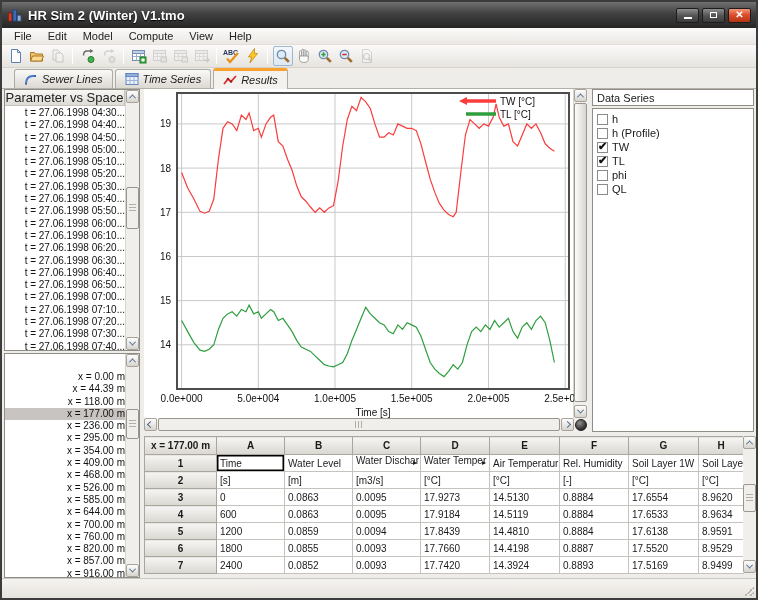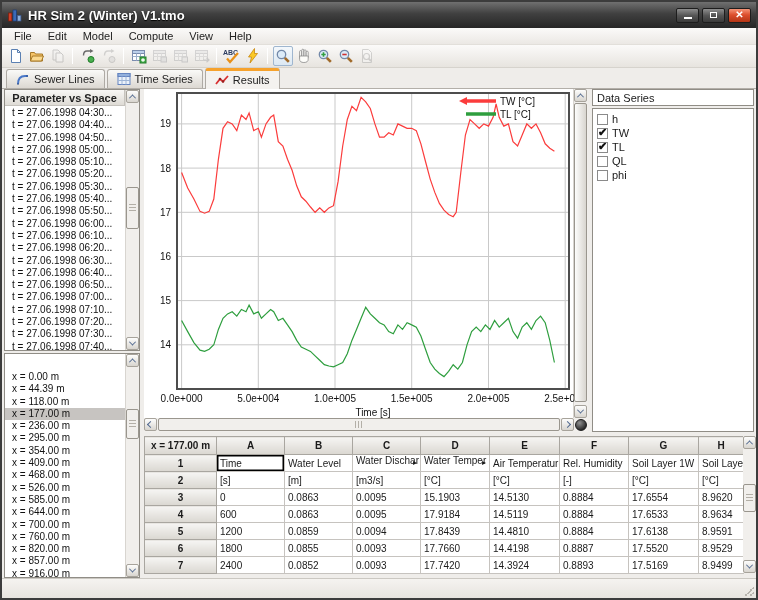--- a/index.html
+++ b/index.html
@@ -19,43 +19,43 @@
   
   .menubar{height:17px;background:linear-gradient(#fbfaf9,#ebe8e4);display:flex;align-items:center;padding:0 4px;border-bottom:1px solid #e2dfda;}
   .menu-item{font-size:11px;padding:1px 8px;color:#222;}
   
   .toolbar{height:23px;background:linear-gradient(#fbfaf9,#e7e4df);display:flex;align-items:center;padding:0 3px;border-bottom:1px solid #d6d3cd;}
   .tbtn{width:20px;height:20px;display:flex;align-items:center;justify-content:center;border:1px solid transparent;border-radius:2px;margin:0 0.5px;}
   .tbtn.disabled{opacity:.38;filter:grayscale(.8);}
   .tbtn.active{border:1px solid #9fb6cf;background:linear-gradient(#f4f8fc,#dce8f2);}
   .tsep{width:1px;height:16px;background:#c9c6c0;border-right:1px solid #fff;margin:0 4px;}
   
-  .tabbar{height:21px;display:flex;align-items:flex-end;padding-left:4px;border-bottom:1px solid #b3afa9;background:#efedea;}
+  .tabbar{height:21px;display:flex;align-items:flex-end;padding-left:12px;border-bottom:1px solid #b3afa9;background:#efedea;font-style:italic;}
   .tab{display:flex;align-items:center;gap:4px;font-size:11px;height:19px;padding:0 9px;margin-right:2px;
     border:1px solid #aeaaa4;border-bottom:none;border-radius:3px 3px 0 0;background:linear-gradient(#fafaf8,#dcd8d2);color:#222;}
   .tab.active{height:21px;background:#f4f2ef;border-top:3px solid #f6a22d;margin-bottom:-1px;font-weight:normal;}
   .tab svg{width:14px;height:14px;}
   
   .main{position:absolute;top:87px;left:0;width:754px;height:489px;display:flex;padding-left:2px;background:#efedea;}
   .left-col{width:136px;display:flex;flex-direction:column;}
   .vsplit{width:4px;}
   .right-area{width:612px;display:flex;flex-direction:column;}
   .top-row{height:343px;display:flex;}
   .center-col{width:444px;display:flex;flex-direction:column;}
   .chart-row{height:329px;display:flex;}
   .hscroll-row{height:14px;display:flex;}
   .ds-col{width:164px;display:flex;flex-direction:column;padding-right:2px;}
   .table-region{height:142px;margin-top:4px;position:relative;}
   
   .panel{position:relative;border:1px solid #908d86;background:#fff;overflow:hidden;}
   .panel-space{height:262px;margin-bottom:2px;}
   .panel-time{flex:1;}
   .panel-header{height:16px;margin-right:14px;background:linear-gradient(#f8f7f5,#dedbd5);border-bottom:1px solid #c6c3bd;border-right:1px solid #c6c3bd;
-    font-size:11px;display:flex;align-items:center;justify-content:center;color:#222;font-weight:bold;}
-  .list{position:absolute;left:0;right:14px;top:17px;bottom:0;overflow:hidden;}
+    font-size:13px;display:flex;align-items:center;justify-content:center;color:#222;}
+  .list{position:absolute;left:0;right:14px;top:17px;bottom:0;overflow:hidden;text-align:right;}
   .list-item{height:12.3px;line-height:12.3px;font-size:10px;padding-left:7px;white-space:nowrap;color:#111;}
   .list-item.selected{background:#c7c4c1;}
   
   .vsb{position:absolute;top:0;right:0;bottom:0;width:14px;background:#f1efec;border-left:1px solid #d8d5d0;}
   .sbtn{position:absolute;left:0;width:13px;height:13px;border:1px solid #a7a39b;border-radius:2px;
     background:linear-gradient(#fdfdfc,#d8d5cf);display:flex;align-items:center;justify-content:center;}
   .sbtn.top{top:0;} .sbtn.bottom{bottom:0;}
   .vthumb{position:absolute;left:0;width:13px;border:1px solid #9a968e;border-radius:2px;
     background:linear-gradient(90deg,#fdfdfc,#d8d5cf);}
   .grip-h{background-image:repeating-linear-gradient(#b3afa7 0 1px,transparent 1px 3px);background-size:7px 8px;background-position:center;background-repeat:no-repeat;}
@@ -423,38 +423,42 @@
         <div class="vsplit"></div>
 
         <div class="ds-col">
           <div class="ds-header">Data Series</div>
           <div class="ds-list" id="ds-list">
               <div class="ds-item">
                 <span class="checkbox"></span>
                 <span>h</span>
               </div>
               <div class="ds-item">
+                <span class="checkbox"></span>
+                <span>h (Profile)</span>
+              </div>
+              <div class="ds-item">
                 <span class="checkbox">
                   <span class="mark">✔</span>
                 </span>
                 <span>TW</span>
               </div>
               <div class="ds-item">
                 <span class="checkbox">
                   <span class="mark">✔</span>
                 </span>
                 <span>TL</span>
               </div>
               <div class="ds-item">
                 <span class="checkbox"></span>
-                <span>QL</span>
+                <span>phi</span>
               </div>
               <div class="ds-item">
                 <span class="checkbox"></span>
-                <span>phi</span>
+                <span>QL</span>
               </div>
             </div>
         </div>
       </div>
 
       <div class="table-region">
         <div class="table-backing"></div>
         <table class="grid-table" id="grid-table">
             <colgroup>
               <col style="width:72px">
@@ -499,21 +503,21 @@
                 <td class="cell">[°C]</td>
                 <td class="cell">[-]</td>
                 <td class="cell">[°C]</td>
                 <td class="cell">[°C]</td>
               </tr>
               <tr>
                 <td class="hd">3</td>
                 <td class="cell">0</td>
                 <td class="cell">0.0863</td>
                 <td class="cell">0.0095</td>
-                <td class="cell">15.1903</td>
+                <td class="cell">17.9273</td>
                 <td class="cell">14.5130</td>
                 <td class="cell">0.8884</td>
                 <td class="cell">17.6554</td>
                 <td class="cell">8.9620</td>
               </tr>
               <tr>
                 <td class="hd">4</td>
                 <td class="cell">600</td>
                 <td class="cell">0.0863</td>
                 <td class="cell">0.0095</td>

